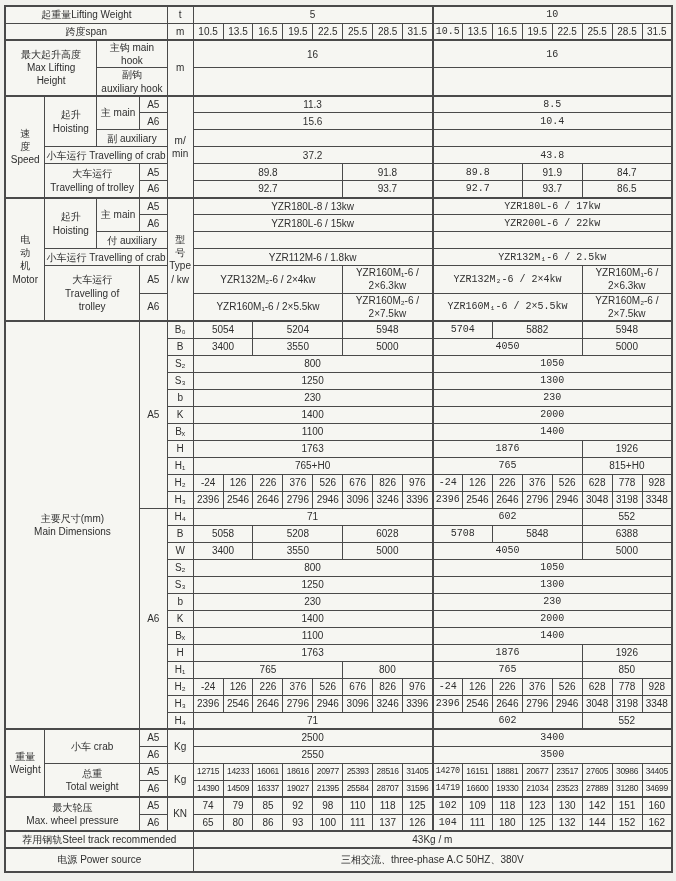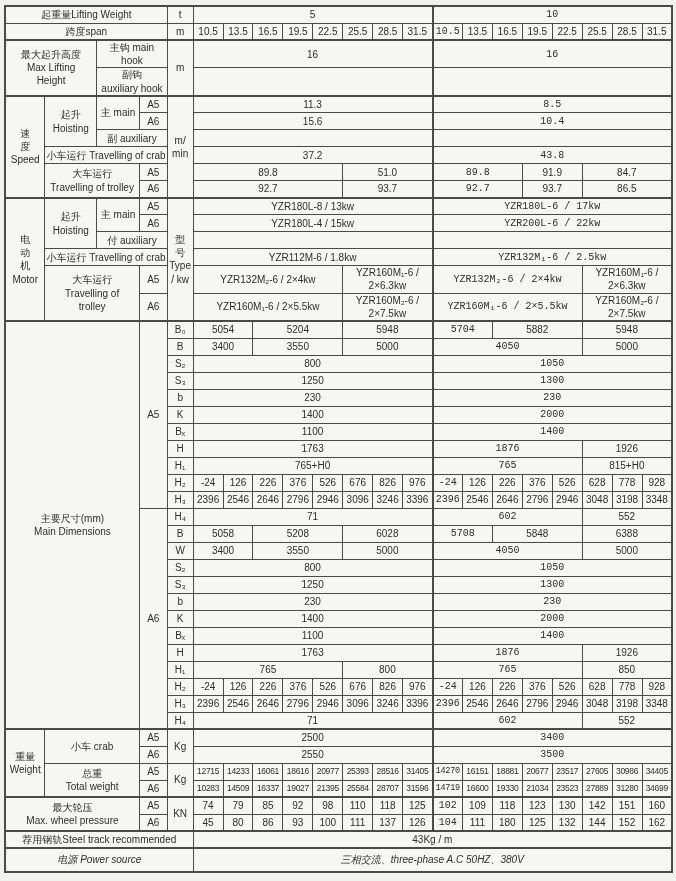--- a/index.html
+++ b/index.html
@@ -9,21 +9,21 @@
   td{
     border:1px solid #4a4a4a;
     text-align:center;vertical-align:middle;
     padding:0 1px;
     font-size:10px;line-height:1.32;
     white-space:pre-line;
     overflow:hidden;
     color:#2e2e2e;
   }
   tr{height:17px;}
-  tr.tall{height:24px;font-style:italic;}
+  tr.tall{height:24px;}
   td.lab{font-size:10px;}
   td.sm{font-size:8.5px;letter-spacing:-0.3px;padding:0;text-align:center;}
   tr.sec td{border-top-width:2px;}
   td.hd{border-left-width:2px;font-family:Liberation Mono, monospace;}
 </style>
 </head>
 <body>
 
 <div class="wrap">
   <table>
@@ -118,21 +118,21 @@
         <tr>
           <td colspan="3" class="lab">小车运行 Travelling of crab</td>
           <td colspan="8">37.2</td>
           <td colspan="8" class="hd">43.8</td>
         </tr>
         <tr>
           <td colspan="2" rowspan="2" class="lab">大车运行
 Travelling of trolley</td>
           <td>A5</td>
           <td colspan="5">89.8</td>
-          <td colspan="3">51.0</td>
+          <td colspan="3">91.8</td>
           <td colspan="3" class="hd">89.8</td>
           <td colspan="2">91.9</td>
           <td colspan="3">84.7</td>
         </tr>
         <tr>
           <td>A6</td>
           <td colspan="5">92.7</td>
           <td colspan="3">93.7</td>
           <td colspan="3" class="hd">92.7</td>
           <td colspan="2">93.7</td>
@@ -149,21 +149,21 @@
           <td>A5</td>
           <td rowspan="6">型
 号
 Type
 / kw</td>
           <td colspan="8">YZR180L-8 / 13kw</td>
           <td colspan="8" class="hd">YZR180L-6 / 17kw</td>
         </tr>
         <tr>
           <td>A6</td>
-          <td colspan="8">YZR180L-4 / 15kw</td>
+          <td colspan="8">YZR180L-6 / 15kw</td>
           <td colspan="8" class="hd">YZR200L-6 / 22kw</td>
         </tr>
         <tr>
           <td colspan="2" class="lab">付 auxiliary</td>
           <td colspan="8"></td>
           <td colspan="8" class="hd"></td>
         </tr>
         <tr>
           <td colspan="3" class="lab">小车运行 Travelling of crab</td>
           <td colspan="8">YZR112M-6 / 1.8kw</td>
@@ -422,21 +422,21 @@
           <td class="sm">16151</td>
           <td class="sm">18881</td>
           <td class="sm">20677</td>
           <td class="sm">23517</td>
           <td class="sm">27605</td>
           <td class="sm">30986</td>
           <td class="sm">34405</td>
         </tr>
         <tr>
           <td>A6</td>
-          <td class="sm">10283</td>
+          <td class="sm">14390</td>
           <td class="sm">14509</td>
           <td class="sm">16337</td>
           <td class="sm">19027</td>
           <td class="sm">21395</td>
           <td class="sm">25584</td>
           <td class="sm">28707</td>
           <td class="sm">31596</td>
           <td class="sm hd">14719</td>
           <td class="sm">16600</td>
           <td class="sm">19330</td>
@@ -463,21 +463,21 @@
           <td>109</td>
           <td>118</td>
           <td>123</td>
           <td>130</td>
           <td>142</td>
           <td>151</td>
           <td>160</td>
         </tr>
         <tr>
           <td>A6</td>
-          <td>45</td>
+          <td>65</td>
           <td>80</td>
           <td>86</td>
           <td>93</td>
           <td>100</td>
           <td>111</td>
           <td>137</td>
           <td>126</td>
           <td class="hd">104</td>
           <td>111</td>
           <td>180</td>

